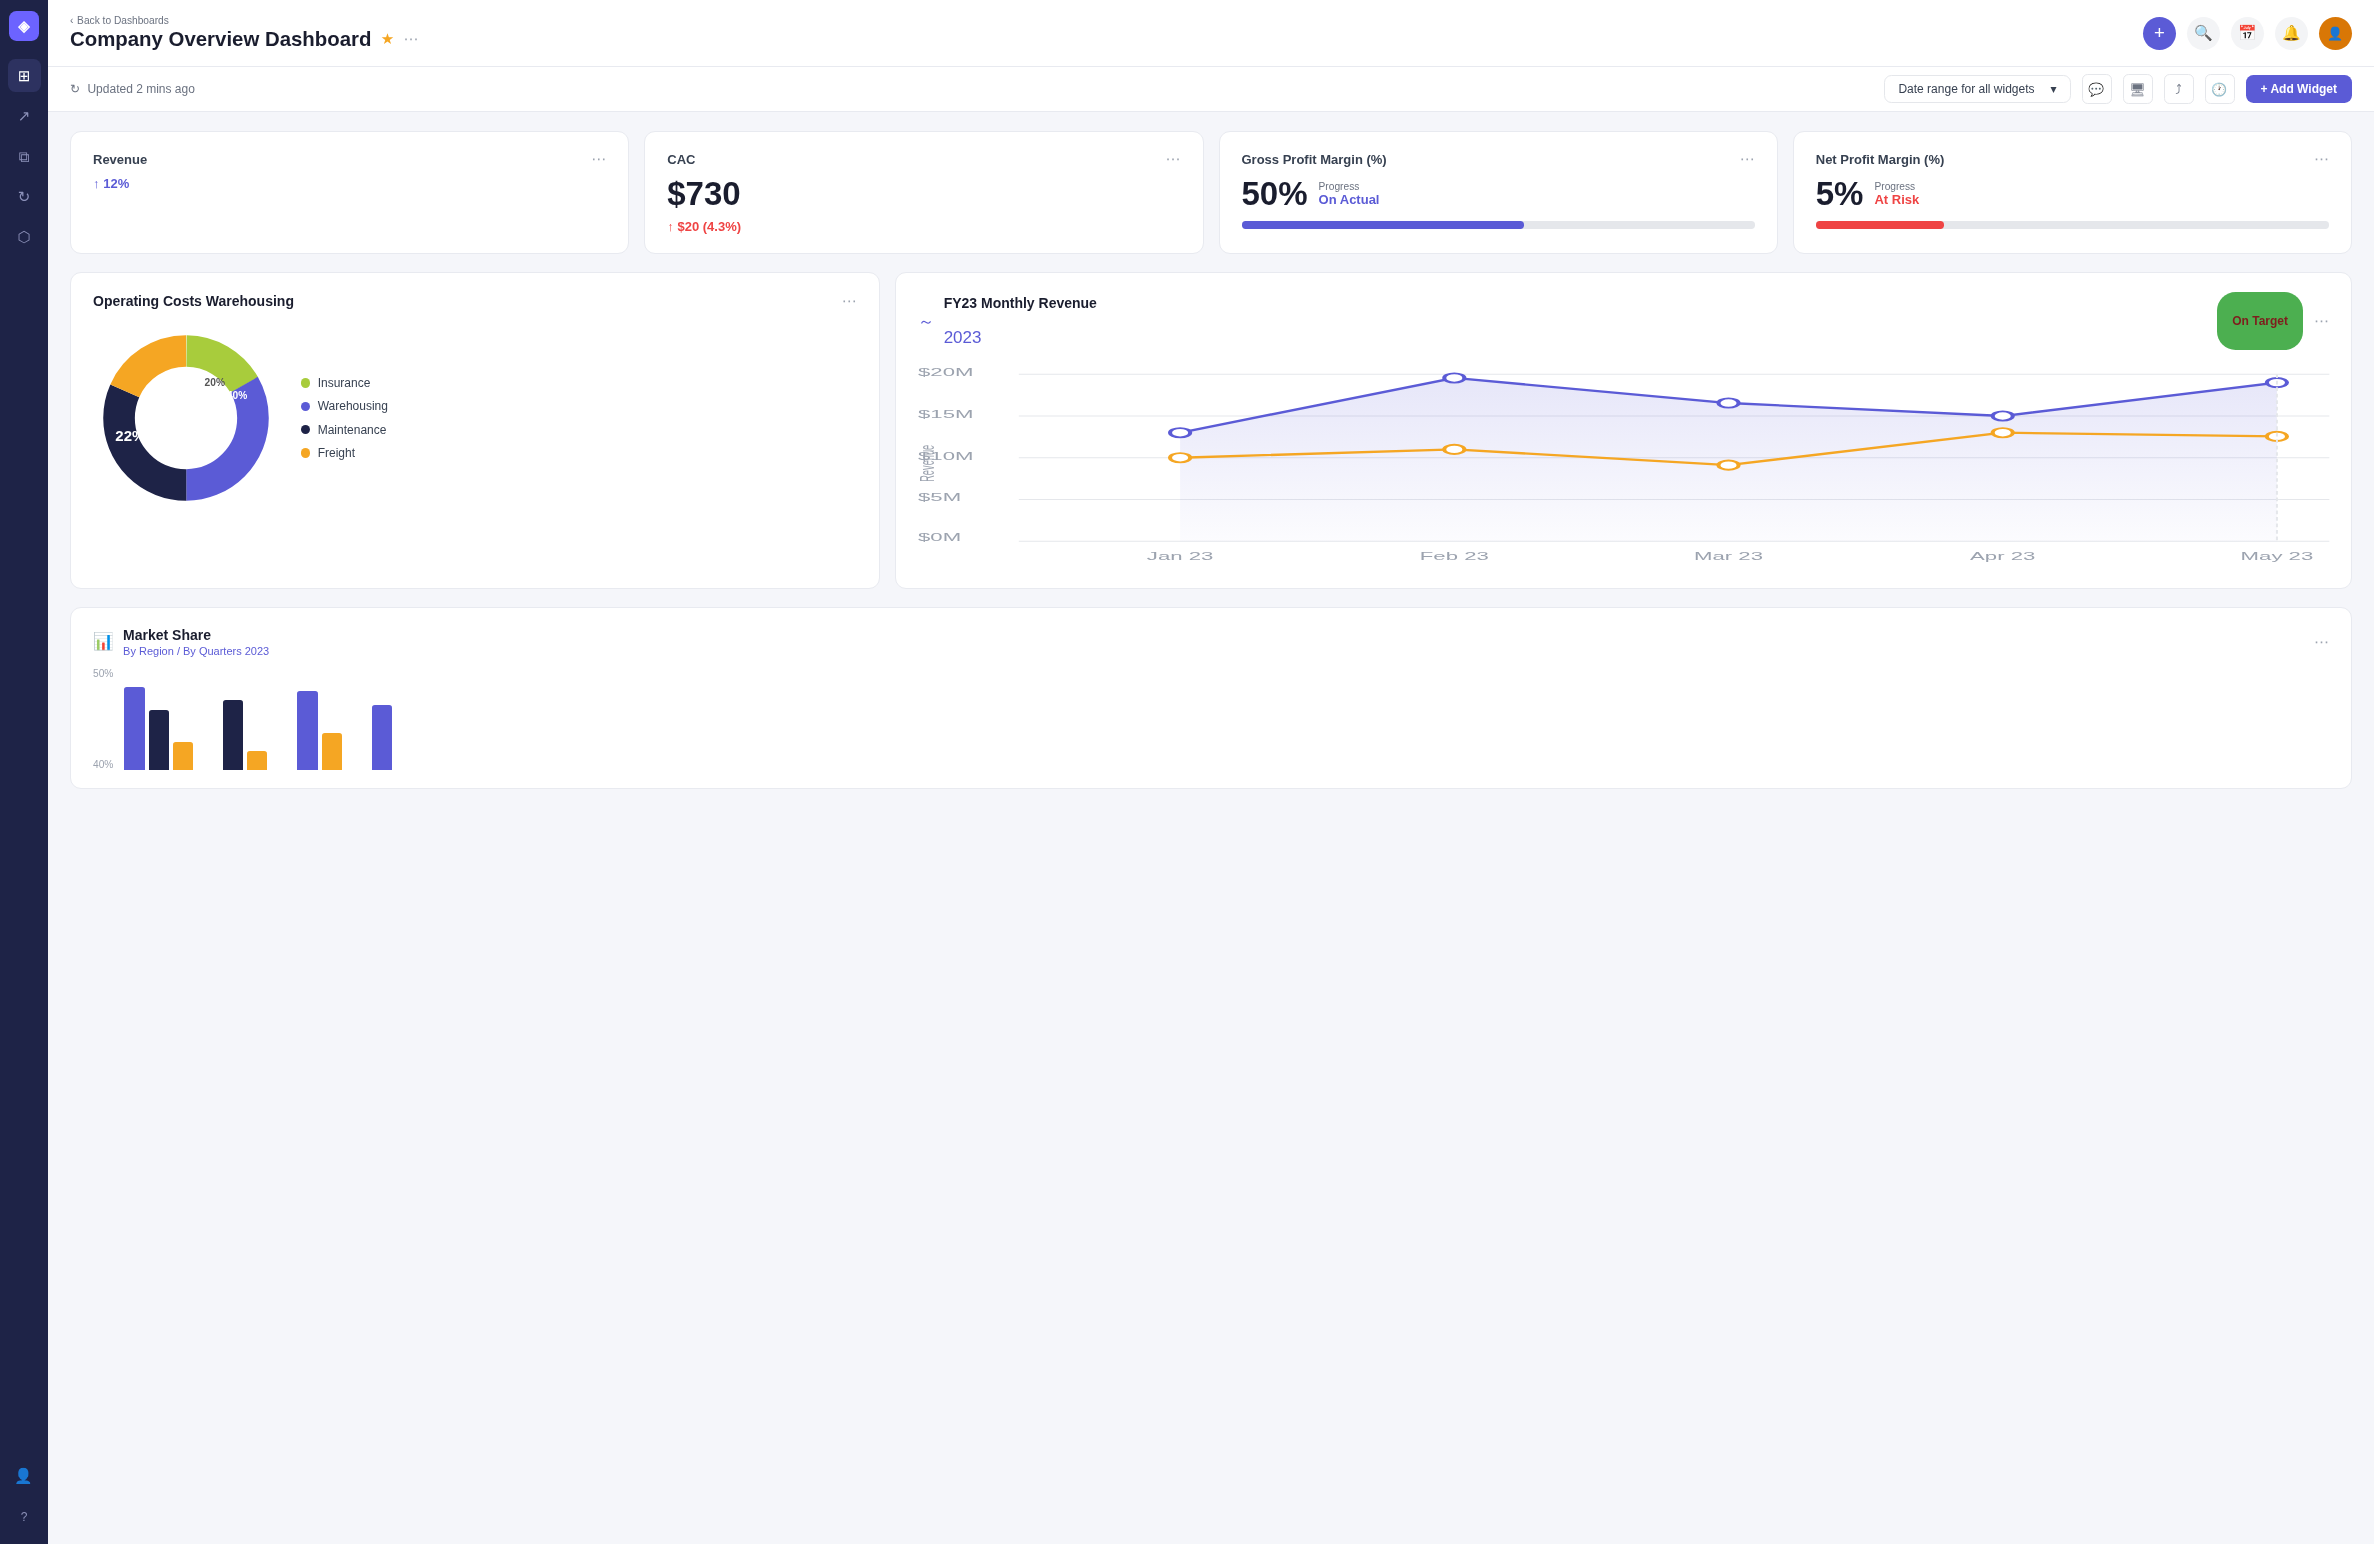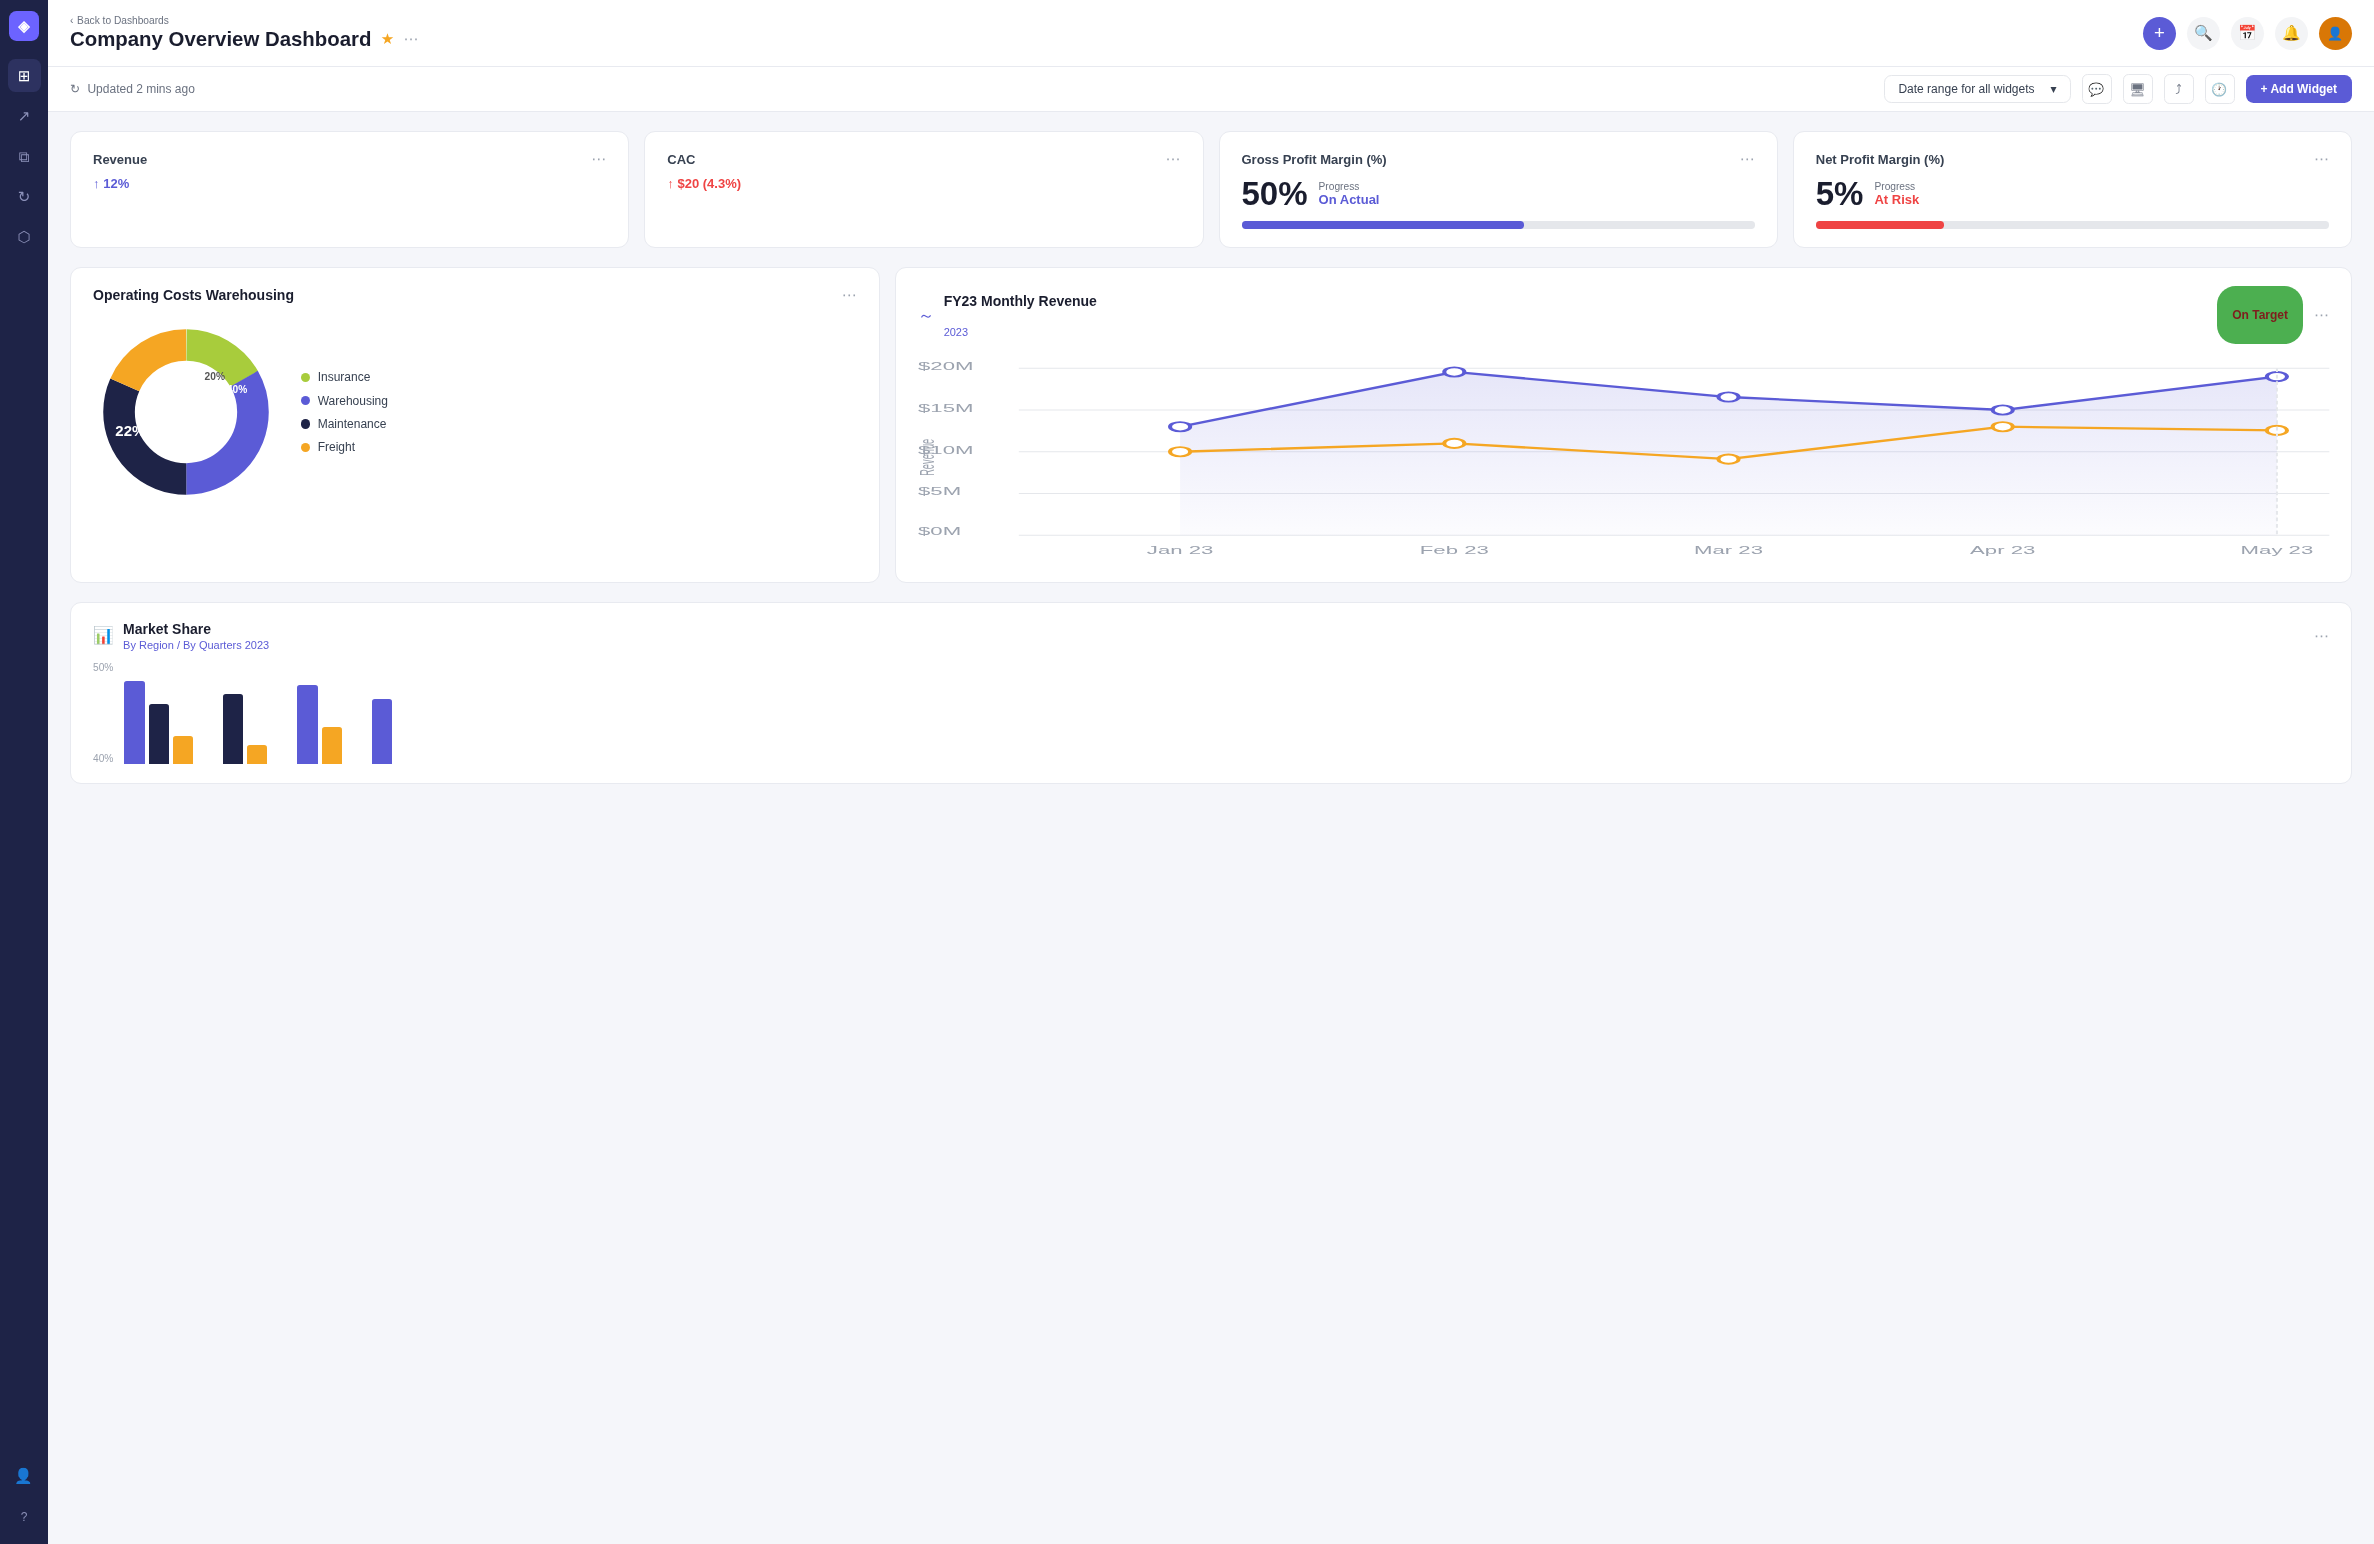--- a/index.html
+++ b/index.html
@@ -312,21 +312,21 @@
     .line-chart-title-group {
       display: flex;
       align-items: center;
       gap: 9.3px;
     }
     .line-chart-icon {
       font-size: 16.7px;
       color: #5b5bd6;
     }
     .chart-subtitle {
-      font-size: 11px;
+      font-size: 17px;
       color: #5b5bd6;
       margin-top: 17px;
     }
     .on-target-badge {
       background: #4caf50;
       color: #7f1d1d;
       border-radius: 18.6px;
       padding: 22px 15px;
       font-size: 12px;
       font-weight: 600;
@@ -464,20 +464,21 @@
           <span style="color:#5b5bd6;">↑</span>
           <span>12%</span>
         </div>
       </div>
 
       <div class="kpi-card">
         <div class="kpi-header">
           <span class="kpi-title">CAC</span>
           <span class="kpi-more">⋯</span>
         </div>
+        <div class="kpi-value">$730</div>
         <div class="kpi-change down">
           <span style="color:#ef4444;">↑</span>
           <span>$20 (4.3%)</span>
         </div>
       </div>
 
       <div class="kpi-card">
         <div class="kpi-header">
           <span class="kpi-title">Gross Profit Margin (%)</span>
           <span class="kpi-more">⋯</span>

